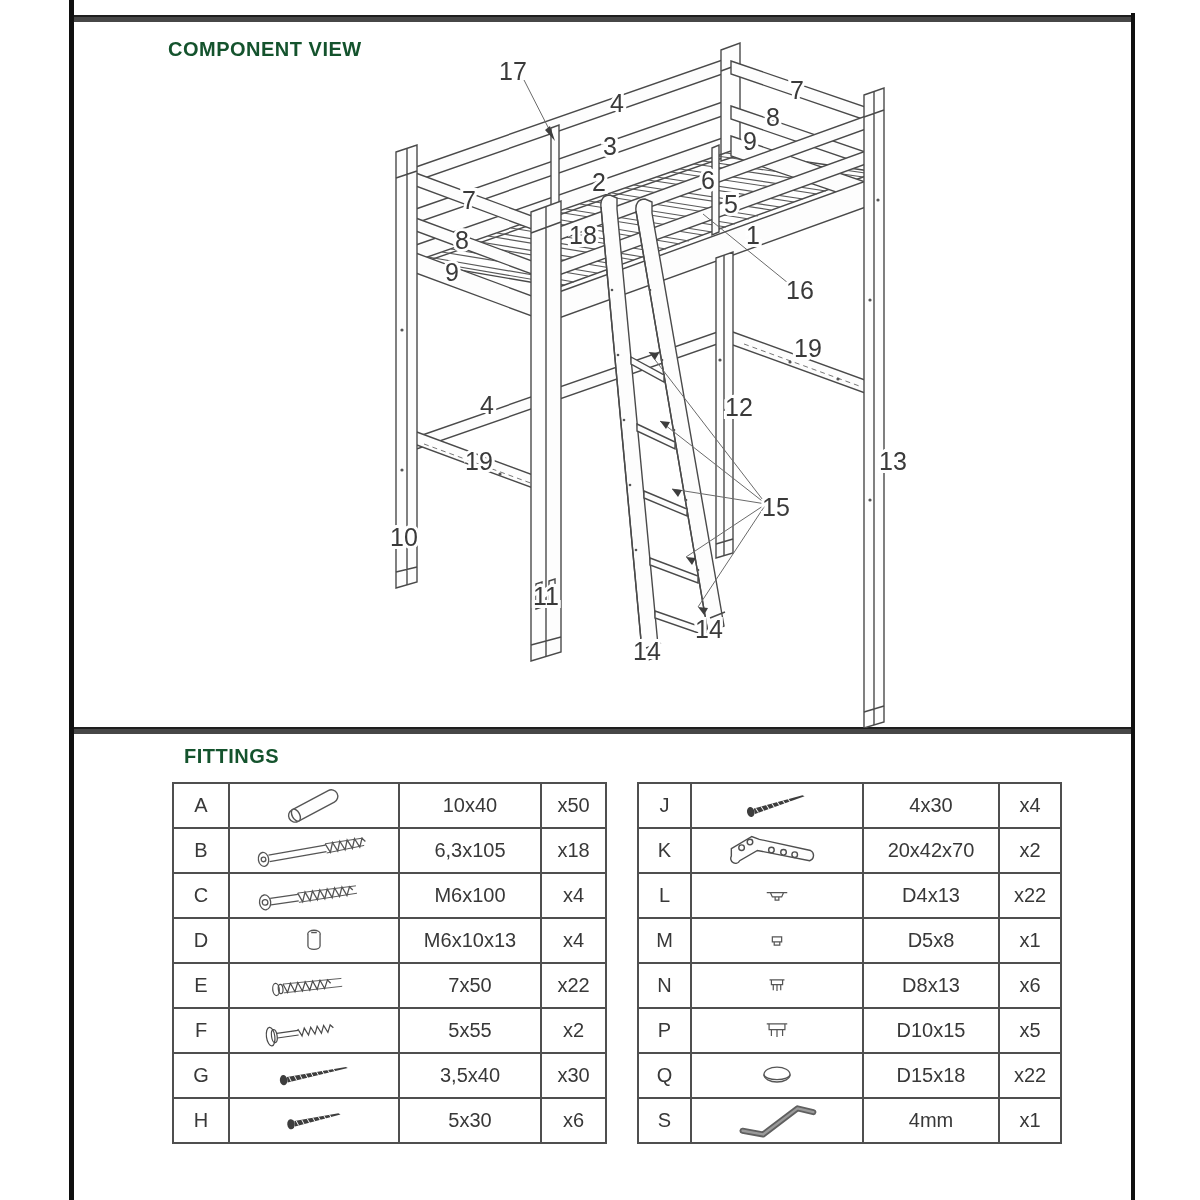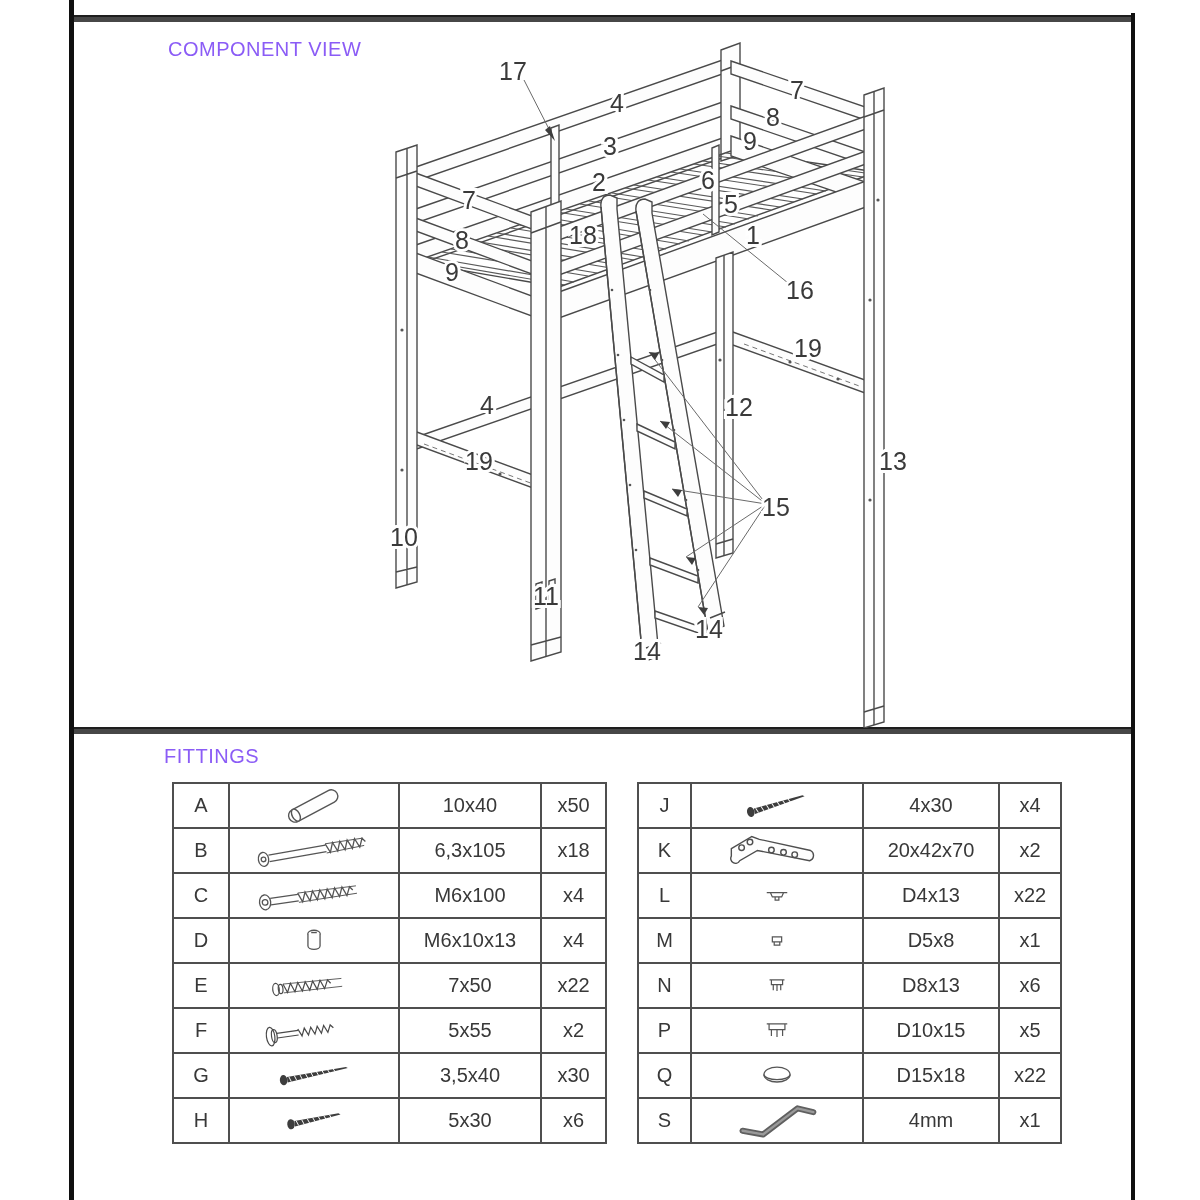--- a/index.html
+++ b/index.html
@@ -3,21 +3,21 @@
 <meta charset="utf-8">
 <style>
   html,body{margin:0;padding:0;}
   body{
     width:1200px;height:1200px;position:relative;background:#ffffff;
     font-family:"Liberation Sans", sans-serif;overflow:hidden;
   }
   .vline{position:absolute;background:#101010;}
   .hbar{position:absolute;background:#474747;border-top:2px solid #1e1e1e;}
   .title{
-    position:absolute;font-weight:normal;color:#8b5cf6;font-size:20px;
+    position:absolute;font-weight:bold;color:#14532d;font-size:20px;
     letter-spacing:0.5px;white-space:nowrap;
   }
   #diagram{position:absolute;left:75px;top:22px;}
   #diagram path,#diagram line,#diagram polyline{vector-effect:non-scaling-stroke;}
   .ln{stroke:#4a4a4a;stroke-width:1.4;fill:none;}
   .wf{stroke:#4a4a4a;stroke-width:1.4;fill:#fdfdfd;}
   .slat{stroke:#5a5a5a;stroke-width:1.2;fill:none;}
   .leader{stroke:#6a6a6a;stroke-width:1;fill:none;}
   .dash{stroke:#777;stroke-width:1;fill:none;stroke-dasharray:5 4;}
   .dot{fill:#555;}
@@ -38,21 +38,21 @@
 </style>
 </head>
 <body>
 
 <div class="vline" style="left:69px;top:0;width:5px;height:1200px;"></div>
 <div class="vline" style="left:1131px;top:13px;width:4px;height:1187px;"></div>
 <div class="hbar" style="left:74px;top:15px;width:1057px;height:5px;"></div>
 <div class="hbar" style="left:74px;top:727px;width:1057px;height:5px;"></div>
 
 <div class="title" style="left:168px;top:38px;">COMPONENT VIEW</div>
-<div class="title" style="left:164px;top:745px;">FITTINGS</div>
+<div class="title" style="left:184px;top:745px;">FITTINGS</div>
 
 <svg id="diagram" width="1059" height="706" viewBox="75 22 1059 706">
   <g>
 
     <path class="wf" d="M413,168 L731,57 L731,71 L413,182 Z"></path>
     <path class="wf" d="M413,210 L731,99 L731,113 L413,224 Z"></path>
     <path class="wf" d="M413,246 L731,135 L731,155 L413,266 Z"></path>
 
     <path class="wf" d="M551,128 L559,125 L559,216 L551,219 Z"></path>
 

